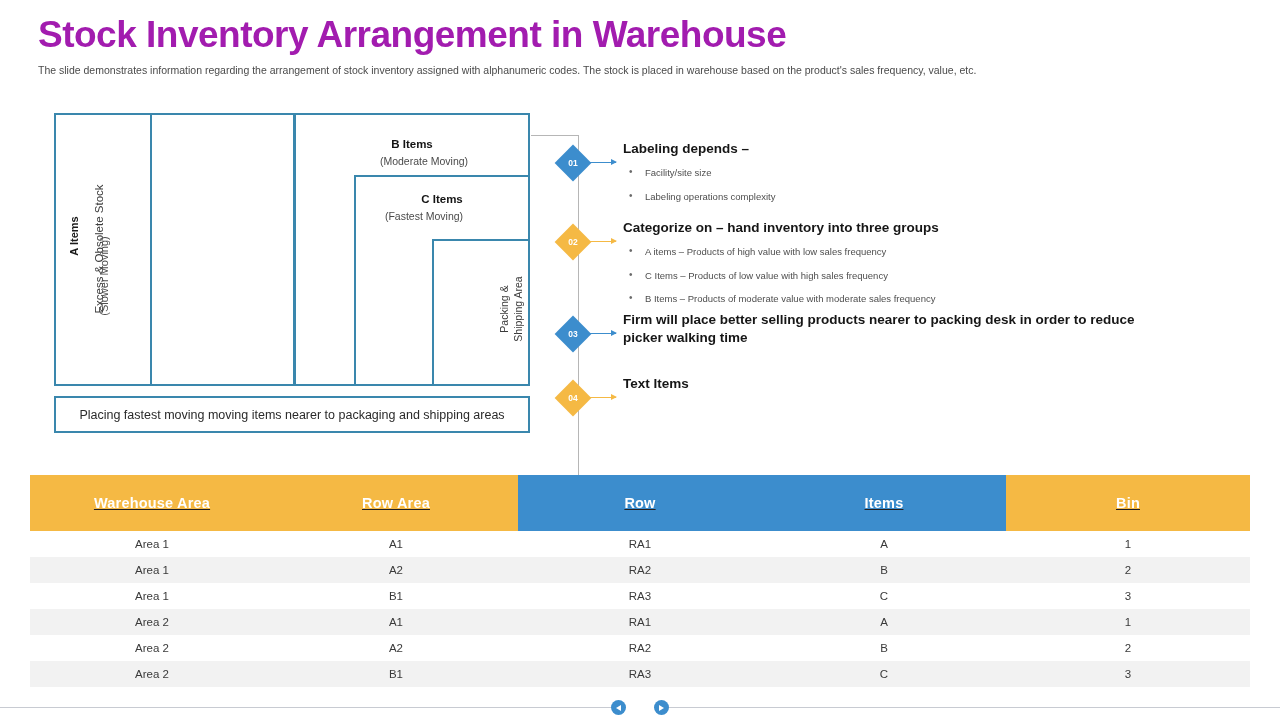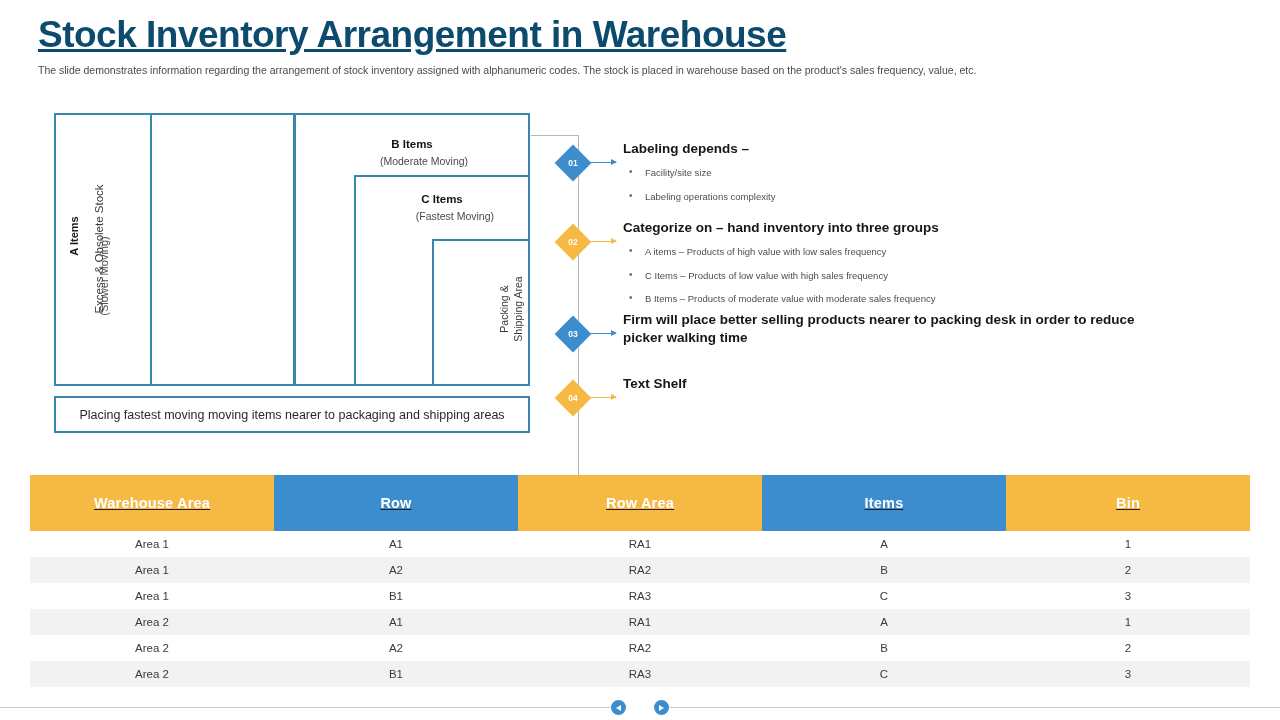--- a/index.html
+++ b/index.html
@@ -5,21 +5,21 @@
   html,body{margin:0;padding:0;}
   body{
     width:1280px;height:720px;background:#ffffff;
     font-family:"Liberation Sans", sans-serif;
     color:#231f20;overflow:hidden;position:relative;
   }
   
   #slide-title{
     position:absolute;left:38px;top:14px;
     font-size:37px;line-height:42px;font-weight:700;
-    letter-spacing:-0.5px;color:#0c4a6e;white-space:nowrap;text-decoration:underline;
+    letter-spacing:-0.5px;color:#a21caf;white-space:nowrap;
   }
   #slide-subtitle{
     position:absolute;left:38px;top:63px;width:1120px;
     font-size:10.5px;line-height:14px;color:#4a4a4a;
   }
   
   #diagram{position:absolute;left:54px;top:113px;width:476px;height:273px;}
   .wh-box{position:absolute;box-sizing:border-box;border:2px solid #3a87ad;background:#fff;}
   #wh-outer{left:0;top:0;width:476px;height:273px;}
   .wh-div{position:absolute;top:0;width:0;height:273px;border-left:2px solid #3a87ad;}
@@ -32,21 +32,21 @@
   }
   #lbl-excess{
     left:-35px;top:130px;width:160px;font-size:11.5px;
   }
   #lbl-a-title{position:absolute;left:-30px;top:117px;width:100px;font-size:11px;font-weight:700;color:#1a1a1a;}
   #lbl-a-sub{position:absolute;left:-10px;top:157px;width:120px;font-size:11px;color:#4a4a4a;}
   .hlabel{position:absolute;text-align:center;white-space:nowrap;}
   #lbl-b-title{left:240px;top:25px;width:236px;font-size:11.5px;font-weight:700;color:#141414;}
   #lbl-b-sub{left:240px;top:42px;width:260px;font-size:10.5px;color:#4a4a4a;}
   #lbl-c-title{left:300px;top:80px;width:176px;font-size:11.5px;font-weight:700;color:#141414;}
-  #lbl-c-sub{left:300px;top:97px;width:140px;font-size:10.5px;color:#4a4a4a;text-align:right;}
+  #lbl-c-sub{left:300px;top:97px;width:140px;font-size:10.5px;color:#4a4a4a;}
   #lbl-pack1{position:absolute;left:390px;top:190px;width:120px;font-size:10.5px;color:#3b3b3b;
      transform:rotate(-90deg);transform-origin:50% 50%;text-align:center;white-space:nowrap;}
   #lbl-pack2{position:absolute;left:404px;top:190px;width:120px;font-size:10.5px;color:#3b3b3b;
      transform:rotate(-90deg);transform-origin:50% 50%;text-align:center;white-space:nowrap;}
   #wh-caption{
     position:absolute;left:54px;top:396px;width:476px;height:37px;
     box-sizing:border-box;border:2px solid #3a87ad;background:#fff;
     display:flex;align-items:center;justify-content:center;
     font-size:12.5px;color:#2a2a2a;
   }
@@ -175,30 +175,30 @@
       <div class="step-body">
         <div class="step-head">Firm will place better selling products nearer to packing desk in order to reduce picker walking time</div>
       </div>
     </div>
     <div class="step" style="top: 245px;">
       <div class="diamond" style="background: rgb(245, 185, 68);">
         <span>04</span>
       </div>
       <div class="arrow" style="background: rgb(245, 185, 68); color: rgb(245, 185, 68);"></div>
       <div class="step-body">
-        <div class="step-head">Text Shelf</div>
+        <div class="step-head">Text Items</div>
       </div>
     </div>
   </div>
 
 <div id="inv-table">
   <div id="thead">
       <div class="th" style="background: rgb(245, 185, 68);">Warehouse Area</div>
+      <div class="th" style="background: rgb(245, 185, 68);">Row Area</div>
       <div class="th" style="background: rgb(60, 141, 205);">Row</div>
-      <div class="th" style="background: rgb(245, 185, 68);">Row Area</div>
       <div class="th" style="background: rgb(60, 141, 205);">Items</div>
       <div class="th" style="background: rgb(245, 185, 68);">Bin</div>
     </div>
   <div id="tbody">
       <div class="tr">
         <div class="td">Area 1</div>
         <div class="td">A1</div>
         <div class="td">RA1</div>
         <div class="td">A</div>
         <div class="td">1</div>

